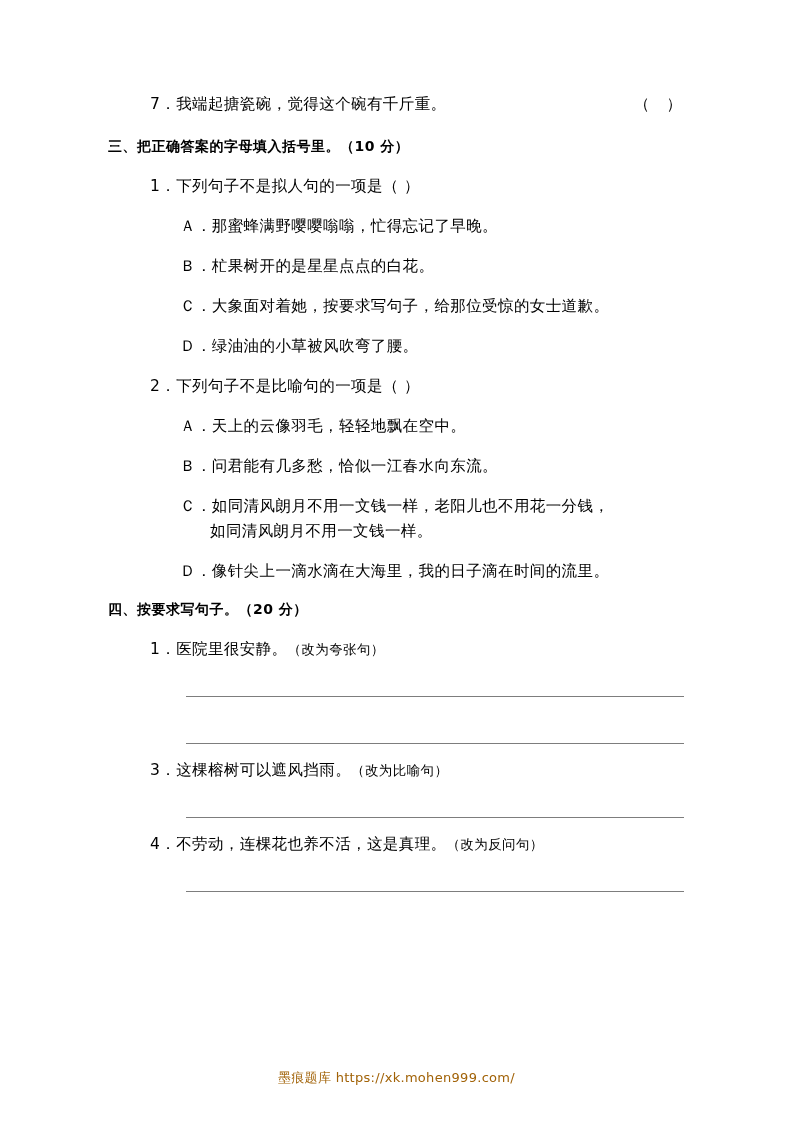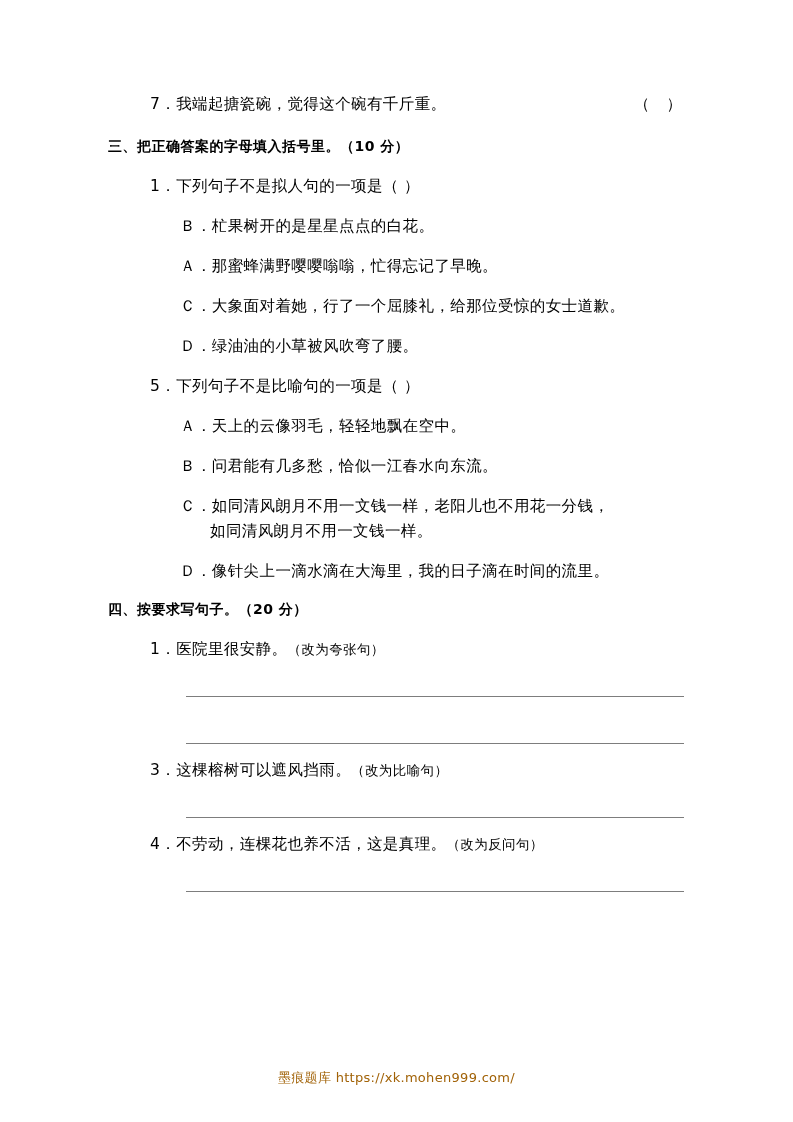--- a/index.html
+++ b/index.html
@@ -105,26 +105,26 @@
   <div class="content">
 
     <div class="row q7">
       <span class="line">7．我端起搪瓷碗，觉得这个碗有千斤重。</span>
       <span class="line paren">（           ）</span>
     </div>
 
     <div class="section-title">三、把正确答案的字母填入括号里。（10 分）</div>
 
     <div class="item">1．下列句子不是拟人句的一项是（        ）</div>
+    <div class="choice">Ａ．那蜜蜂满野嘤嘤嗡嗡，忙得忘记了早晚。</div>
     <div class="choice">Ｂ．杧果树开的是星星点点的白花。</div>
-    <div class="choice">Ａ．那蜜蜂满野嘤嘤嗡嗡，忙得忘记了早晚。</div>
-    <div class="choice">Ｃ．大象面对着她，行了一个屈膝礼，给那位受惊的女士道歉。</div>
+    <div class="choice">Ｃ．大象面对着她，按要求写句子，给那位受惊的女士道歉。</div>
     <div class="choice">Ｄ．绿油油的小草被风吹弯了腰。</div>
 
-    <div class="item">5．下列句子不是比喻句的一项是（        ）</div>
+    <div class="item">2．下列句子不是比喻句的一项是（        ）</div>
     <div class="choice">Ａ．天上的云像羽毛，轻轻地飘在空中。</div>
     <div class="choice">Ｂ．问君能有几多愁，恰似一江春水向东流。</div>
     <div class="choice">
       <span>Ｃ．如同清风朗月不用一文钱一样，老阳儿也不用花一分钱，</span>
       <span class="cont">如同清风朗月不用一文钱一样。</span>
     </div>
     <div class="choice">Ｄ．像针尖上一滴水滴在大海里，我的日子滴在时间的流里。</div>
 
     <div class="section-title">四、按要求写句子。（20 分）</div>
 

